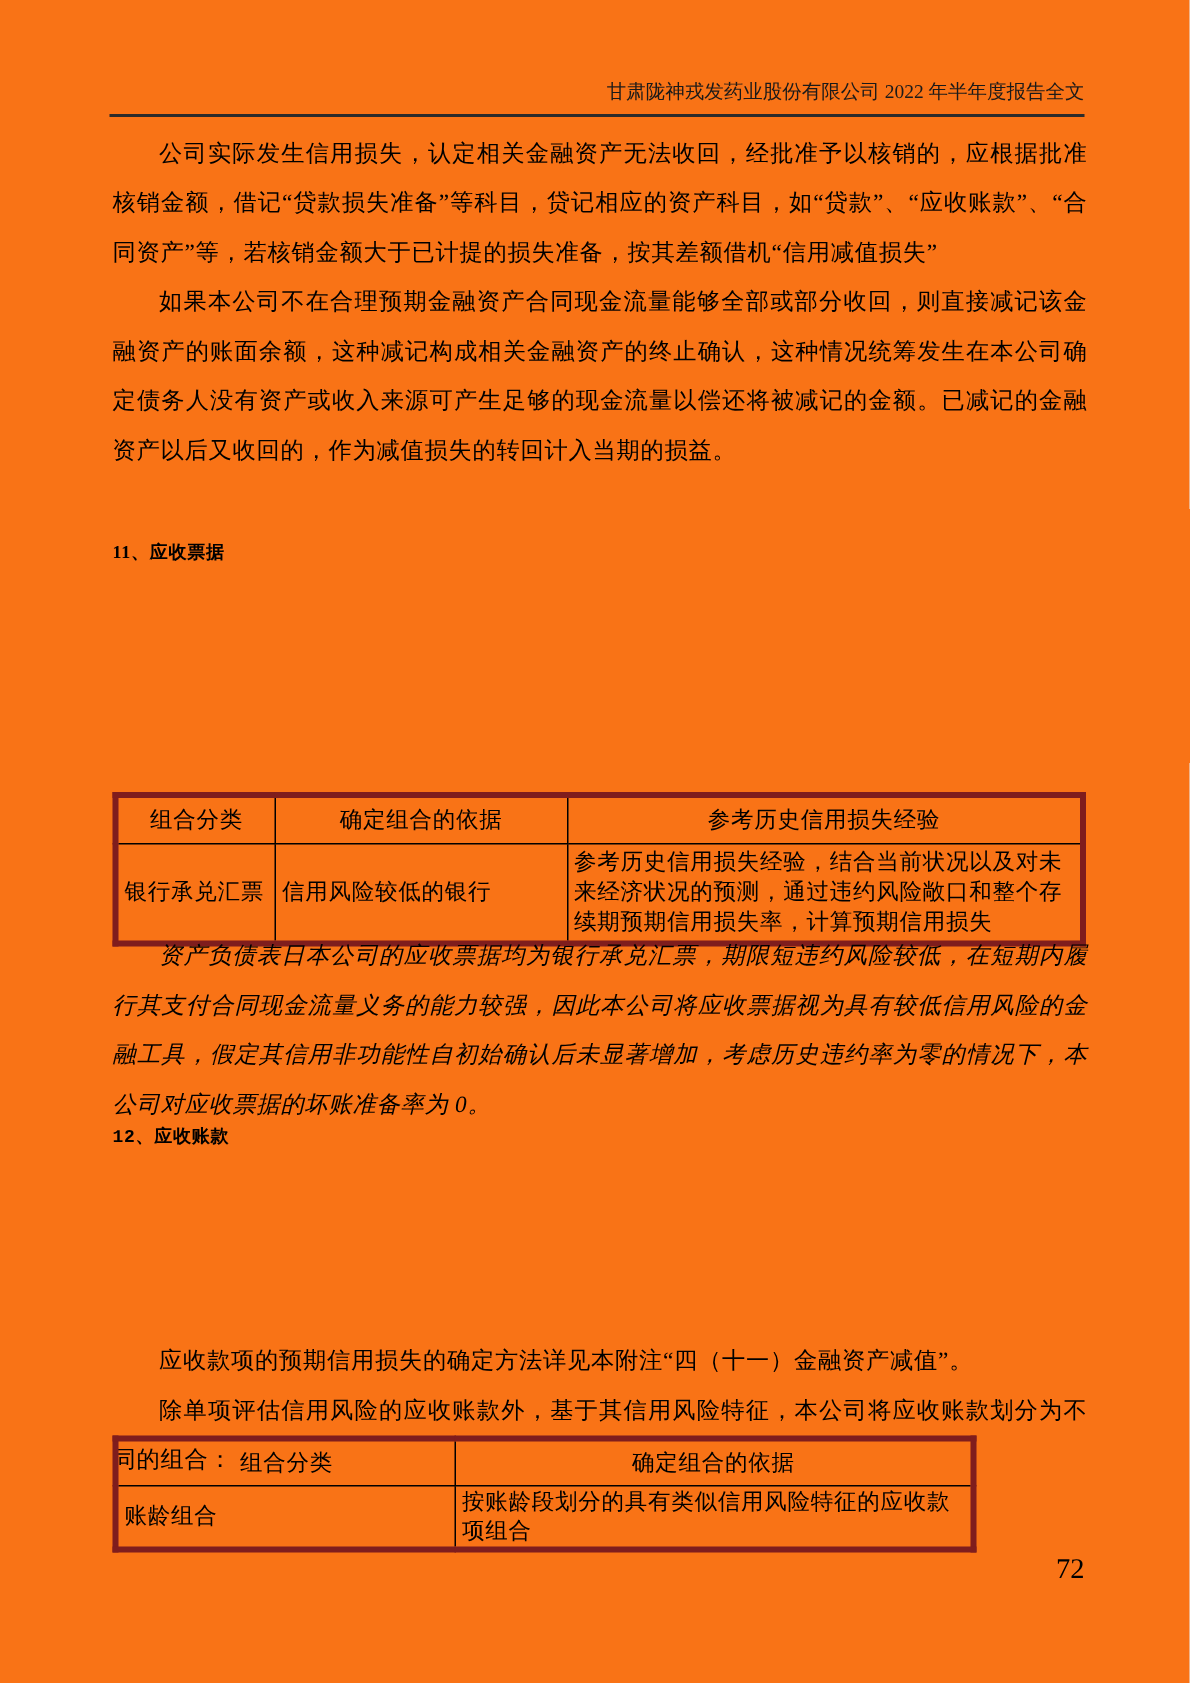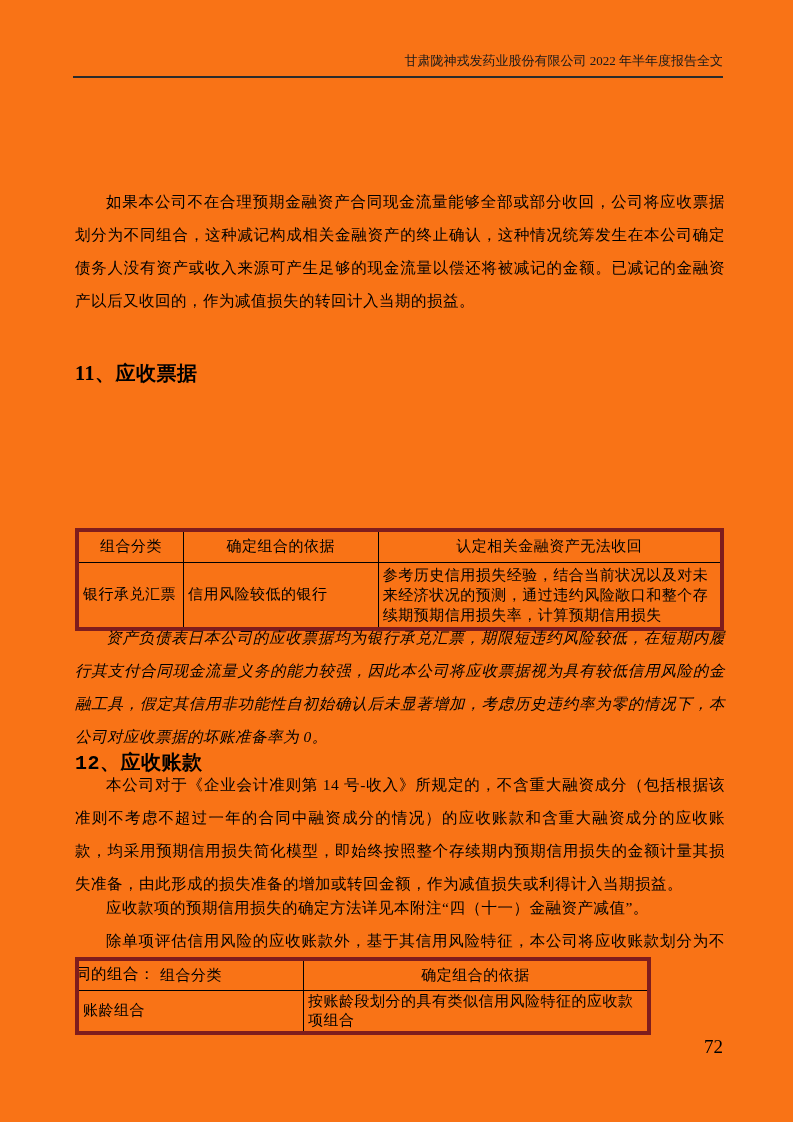--- a/index.html
+++ b/index.html
@@ -31,21 +31,21 @@
     width: 650px;
     font-size: 15.5px;
     line-height: 33px;
     text-align: justify;
     text-indent: 2em;
     letter-spacing: 0.5px;
   }
   .heading {
     position: absolute;
     left: 75px;
-    font-size: 20px;
+    font-size: 12px;
     font-weight: bold;
     letter-spacing: 0.5px;
   }
   table {
     position: absolute;
     left: 75px;
     border-collapse: collapse;
     table-layout: fixed;
     font-size: 15px;
   }
@@ -71,53 +71,53 @@
     font-size: 19px;
   }
 </style>
 </head>
 <body>
 
 <div class="page">
 
   <div class="header">甘肃陇神戎发药业股份有限公司 2022 年半年度报告全文</div>
 
+  <div class="para" style="top: 86px;">公司实际发生信用损失，认定相关金融资产无法收回，经批准予以核销的，应根据批准核销金额，借记“贷款损失准备”等科目，贷记相应的资产科目，如“贷款”、“应收账款”、“合同资产”等，若核销金额大于已计提的损失准备，按其差额借机“信用减值损失”</div>
 
-  <div class="para" style="top: 185px;">如果本公司不在合理预期金融资产合同现金流量能够全部或部分收回，公司将应收票据划分为不同组合，这种减记构成相关金融资产的终止确认，这种情况统筹发生在本公司确定债务人没有资产或收入来源可产生足够的现金流量以偿还将被减记的金额。已减记的金融资产以后又收回的，作为减值损失的转回计入当期的损益。</div>
+  <div class="para" style="top: 185px;">如果本公司不在合理预期金融资产合同现金流量能够全部或部分收回，则直接减记该金融资产的账面余额，这种减记构成相关金融资产的终止确认，这种情况统筹发生在本公司确定债务人没有资产或收入来源可产生足够的现金流量以偿还将被减记的金额。已减记的金融资产以后又收回的，作为减值损失的转回计入当期的损益。</div>
 
   <div class="heading" style="top: 360px;">11、应收票据</div>
 
 
   <table class="t1">
     <colgroup>
       <col style="width: 16.5%;">
       <col style="width: 30.2%;">
       <col style="width: 53.3%;">
     </colgroup>
     <thead>
       <tr>
         <th>组合分类</th>
         <th>确定组合的依据</th>
-        <th>认定相关金融资产无法收回</th>
+        <th>参考历史信用损失经验</th>
       </tr>
     </thead>
     <tbody>
       <tr>
         <td>银行承兑汇票</td>
         <td>信用风险较低的银行</td>
         <td class="method">参考历史信用损失经验，结合当前状况以及对未来经济状况的预测，通过违约风险敞口和整个存续期预期信用损失率，计算预期信用损失</td>
       </tr>
     </tbody>
   </table>
 
   <div class="para" style="top: 621px; font-style: italic;">资产负债表日本公司的应收票据均为银行承兑汇票，期限短违约风险较低，在短期内履行其支付合同现金流量义务的能力较强，因此本公司将应收票据视为具有较低信用风险的金融工具，假定其信用非功能性自初始确认后未显著增加，考虑历史违约率为零的情况下，本公司对应收票据的坏账准备率为 0。</div>
 
   <div class="heading" style="top: 749px; font-family: Liberation Mono, monospace;">12、应收账款</div>
 
-  <div class="para" style="top: 768px;">本公司对于《企业会计准则第 14 号-收入》所规定的，不含重大融资成分（包括根据该准则不考虑不超过一年的合同中融资成分的情况）的应收账款和含重大融资成分的应收账款，均采用预期信用损失简化模型，即始终按照整个存续期内预期信用损失的金额计量其损失准备，由此形成的损失准备的增加或转回金额，作为减值损失或利得计入当期损益。</div>
 
   <div class="para" style="top: 924px;">除单项评估信用风险的应收账款外，基于其信用风险特征，本公司将应收账款划分为不同的组合：</div>
 
   <div class="para" style="top: 891px;">应收款项的预期信用损失的确定方法详见本附注“四（十一）金融资产减值”。</div>
 
   <table class="t2">
     <colgroup>
       <col style="width: 39.6%;">
       <col style="width: 60.4%;">
     </colgroup>

